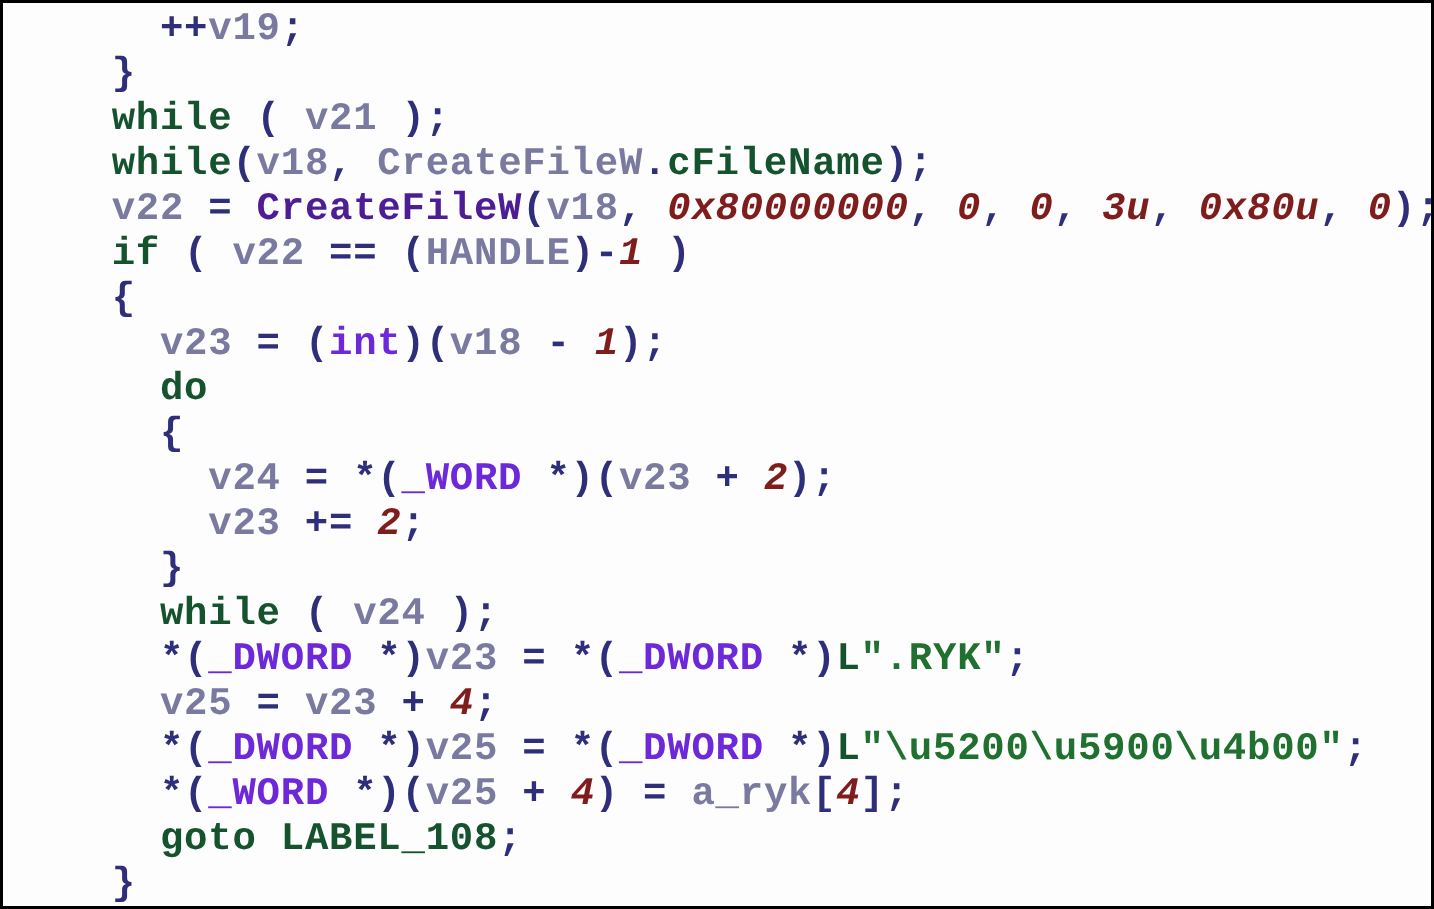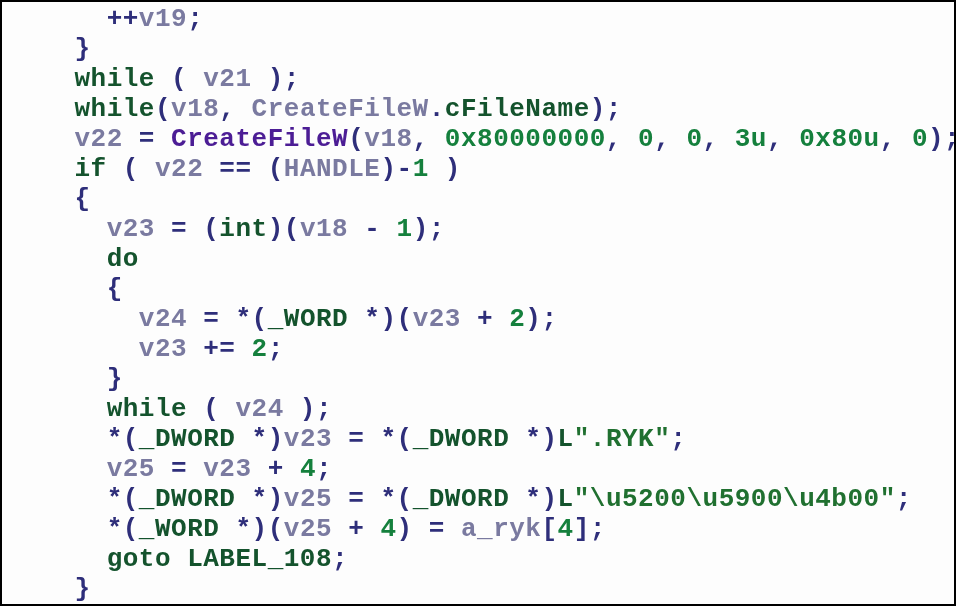--- a/index.html
+++ b/index.html
@@ -27,22 +27,22 @@
     letter-spacing: 0.5px;
     font-weight: bold;
     white-space: pre;
     color: #2e2e7a;
     -webkit-font-smoothing: none;
     font-smooth: never;
   }
   .kw   { color: #14532d; }
   .id   { color: #7a7aa0; }
   .func { color: #4c1d95; }
-  .type { color: #14532d; }
-  .num  { color: #15803d; }
+  .type { color: #6d28d9; }
+  .num  { color: #7f1d1d; font-style: italic; }
   .str  { color: #207030; }
   .op   { color: #2e2e7a; }
   .punc { color: #2e2e7a; }
   .memb { color: #14532d; }
 </style>
 </head>
 <body>
 
 <div class="frame">
   <pre class="code" id="code-block">      <span class="op">++</span><span class="id">v19</span><span class="punc">;</span>

